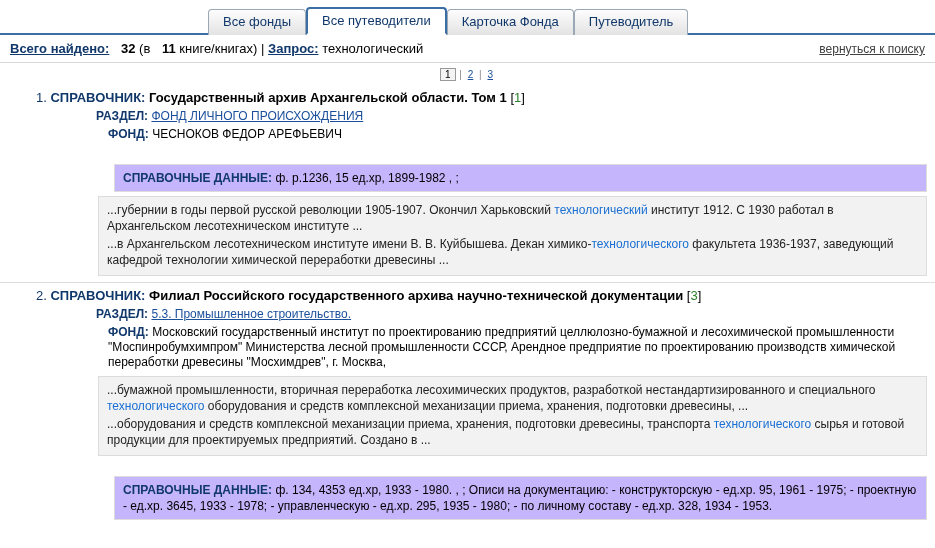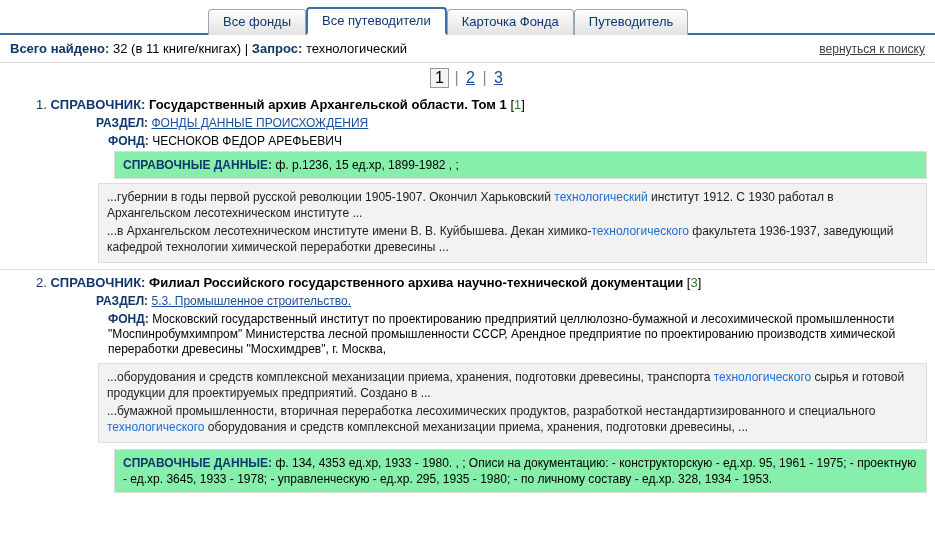--- a/index.html
+++ b/index.html
@@ -62,39 +62,39 @@
   .summary-row {
     position: relative;
     padding: 6px 0 2px 10px;
     border-bottom: 1px solid #d8d8d8;
     height: 19px;
   }
   .summary {
     font-size: 13px;
     color: #11386b;
   }
-  .summary .lbl { font-weight: bold; color: #11386b; }
-  .summary .num { font-weight: normal; color: #000000; }
+  .summary .lbl { font-weight: bold; color: #11386b; text-decoration: underline; }
+  .summary .num { font-weight: bold; color: #000000; margin-left: 8px; }
   .summary .plain { color: #000000; font-weight: normal; }
   .summary .query-val { color: #000000; font-weight: normal; }
   .back-link {
     position: absolute;
     right: 10px;
     top: 7px;
     font-size: 12px;
     color: #404040;
     text-decoration: underline;
     cursor: pointer;
   }
 
   
   .pager {
     text-align: center;
     padding: 5px 0 4px 0;
-    font-size: 16px;
+    font-size: 10px;
     color: #1a4f9c;
   }
   .pager .cur {
     display: inline-block;
     border: 1px solid #999999;
     background: #f4f4f4;
     color: #000000;
     padding: 0 4px;
     margin: 0 1px;
   }
@@ -135,23 +135,23 @@
 
   .fond-line {
     font-size: 12px;
     padding: 2px 0 2px 12px;
     line-height: 15px;
   }
   .fond-line .lab { color: #11386b; font-weight: bold; }
   .fond-line .val { color: #000000; }
 
   .ref-box {
-    margin: 0 0 0 18px;
+    margin: 20px 0 0 18px;
     border: 1px solid #dcdcdc;
-    background: #86efac;
+    background: #c4b5fd;
     padding: 5px 8px;
     font-size: 12px;
     line-height: 16px;
   }
   .ref-box .lab { color: #11386b; font-weight: bold; }
   .ref-box .val { color: #000000; }
 
   .snips {
     margin: 4px 0 6px 2px;
     border: 1px solid #dcdcdc;
@@ -205,21 +205,21 @@
   <div class="result">
     <div class="res-head">
       <span class="idx">1.</span>
       <span class="kind">СПРАВОЧНИК:</span>
       <span class="title">Государственный архив Архангельской области. Том 1</span>
       <span class="cnt"><span>[</span><span class="n">1</span><span>]</span></span>
     </div>
     <div class="res-body">
       <div class="section-line">
         <span class="lab">РАЗДЕЛ:</span>
-        <span class="val">ФОНДЫ ДАННЫЕ ПРОИСХОЖДЕНИЯ</span>
+        <span class="val">ФОНД ЛИЧНОГО ПРОИСХОЖДЕНИЯ</span>
       </div>
       <div class="fond-line">
         <span class="lab">ФОНД:</span>
         <span class="val">ЧЕСНОКОВ ФЕДОР АРЕФЬЕВИЧ</span>
       </div>
       <div class="ref-box">
         <span class="lab">СПРАВОЧНЫЕ ДАННЫЕ:</span>
         <span class="val">ф. р.1236, 15 ед.хр, 1899-1982 , ;</span>
       </div>
       <div class="snips">
@@ -241,22 +241,22 @@
     <div class="res-body">
       <div class="section-line">
         <span class="lab">РАЗДЕЛ:</span>
         <span class="val">5.3. Промышленное строительство.</span>
       </div>
       <div class="fond-line">
         <span class="lab">ФОНД:</span>
         <span class="val">Московский государственный институт по проектированию предприятий целлюлозно-бумажной и лесохимической промышленности "Моспинробумхимпром" Министерства лесной промышленности СССР, Арендное предприятие по проектированию производств химической переработки древесины "Мосхимдрев", г. Москва,</span>
       </div>
       <div class="snips">
+        <p>...бумажной промышленности, вторичная переработка лесохимических продуктов, разработкой нестандартизированного и специального <span class="hl">технологического</span> оборудования и средств комплексной механизации приема, хранения, подготовки древесины, ...</p>
         <p>...оборудования и средств комплексной механизации приема, хранения, подготовки древесины, транспорта <span class="hl">технологического</span> сырья и готовой продукции для проектируемых предприятий. Создано в ...</p>
-        <p>...бумажной промышленности, вторичная переработка лесохимических продуктов, разработкой нестандартизированного и специального <span class="hl">технологического</span> оборудования и средств комплексной механизации приема, хранения, подготовки древесины, ...</p>
       </div>
       <div class="ref-box">
         <span class="lab">СПРАВОЧНЫЕ ДАННЫЕ:</span>
         <span class="val">ф. 134, 4353 ед.хр, 1933 - 1980. , ; Описи на документацию: - конструкторскую - ед.хр. 95, 1961 - 1975; - проектную - ед.хр. 3645, 1933 - 1978; - управленческую - ед.хр. 295, 1935 - 1980; - по личному составу - ед.хр. 328, 1934 - 1953.</span>
       </div>
     </div>
   </div>
 
 </div>
 

